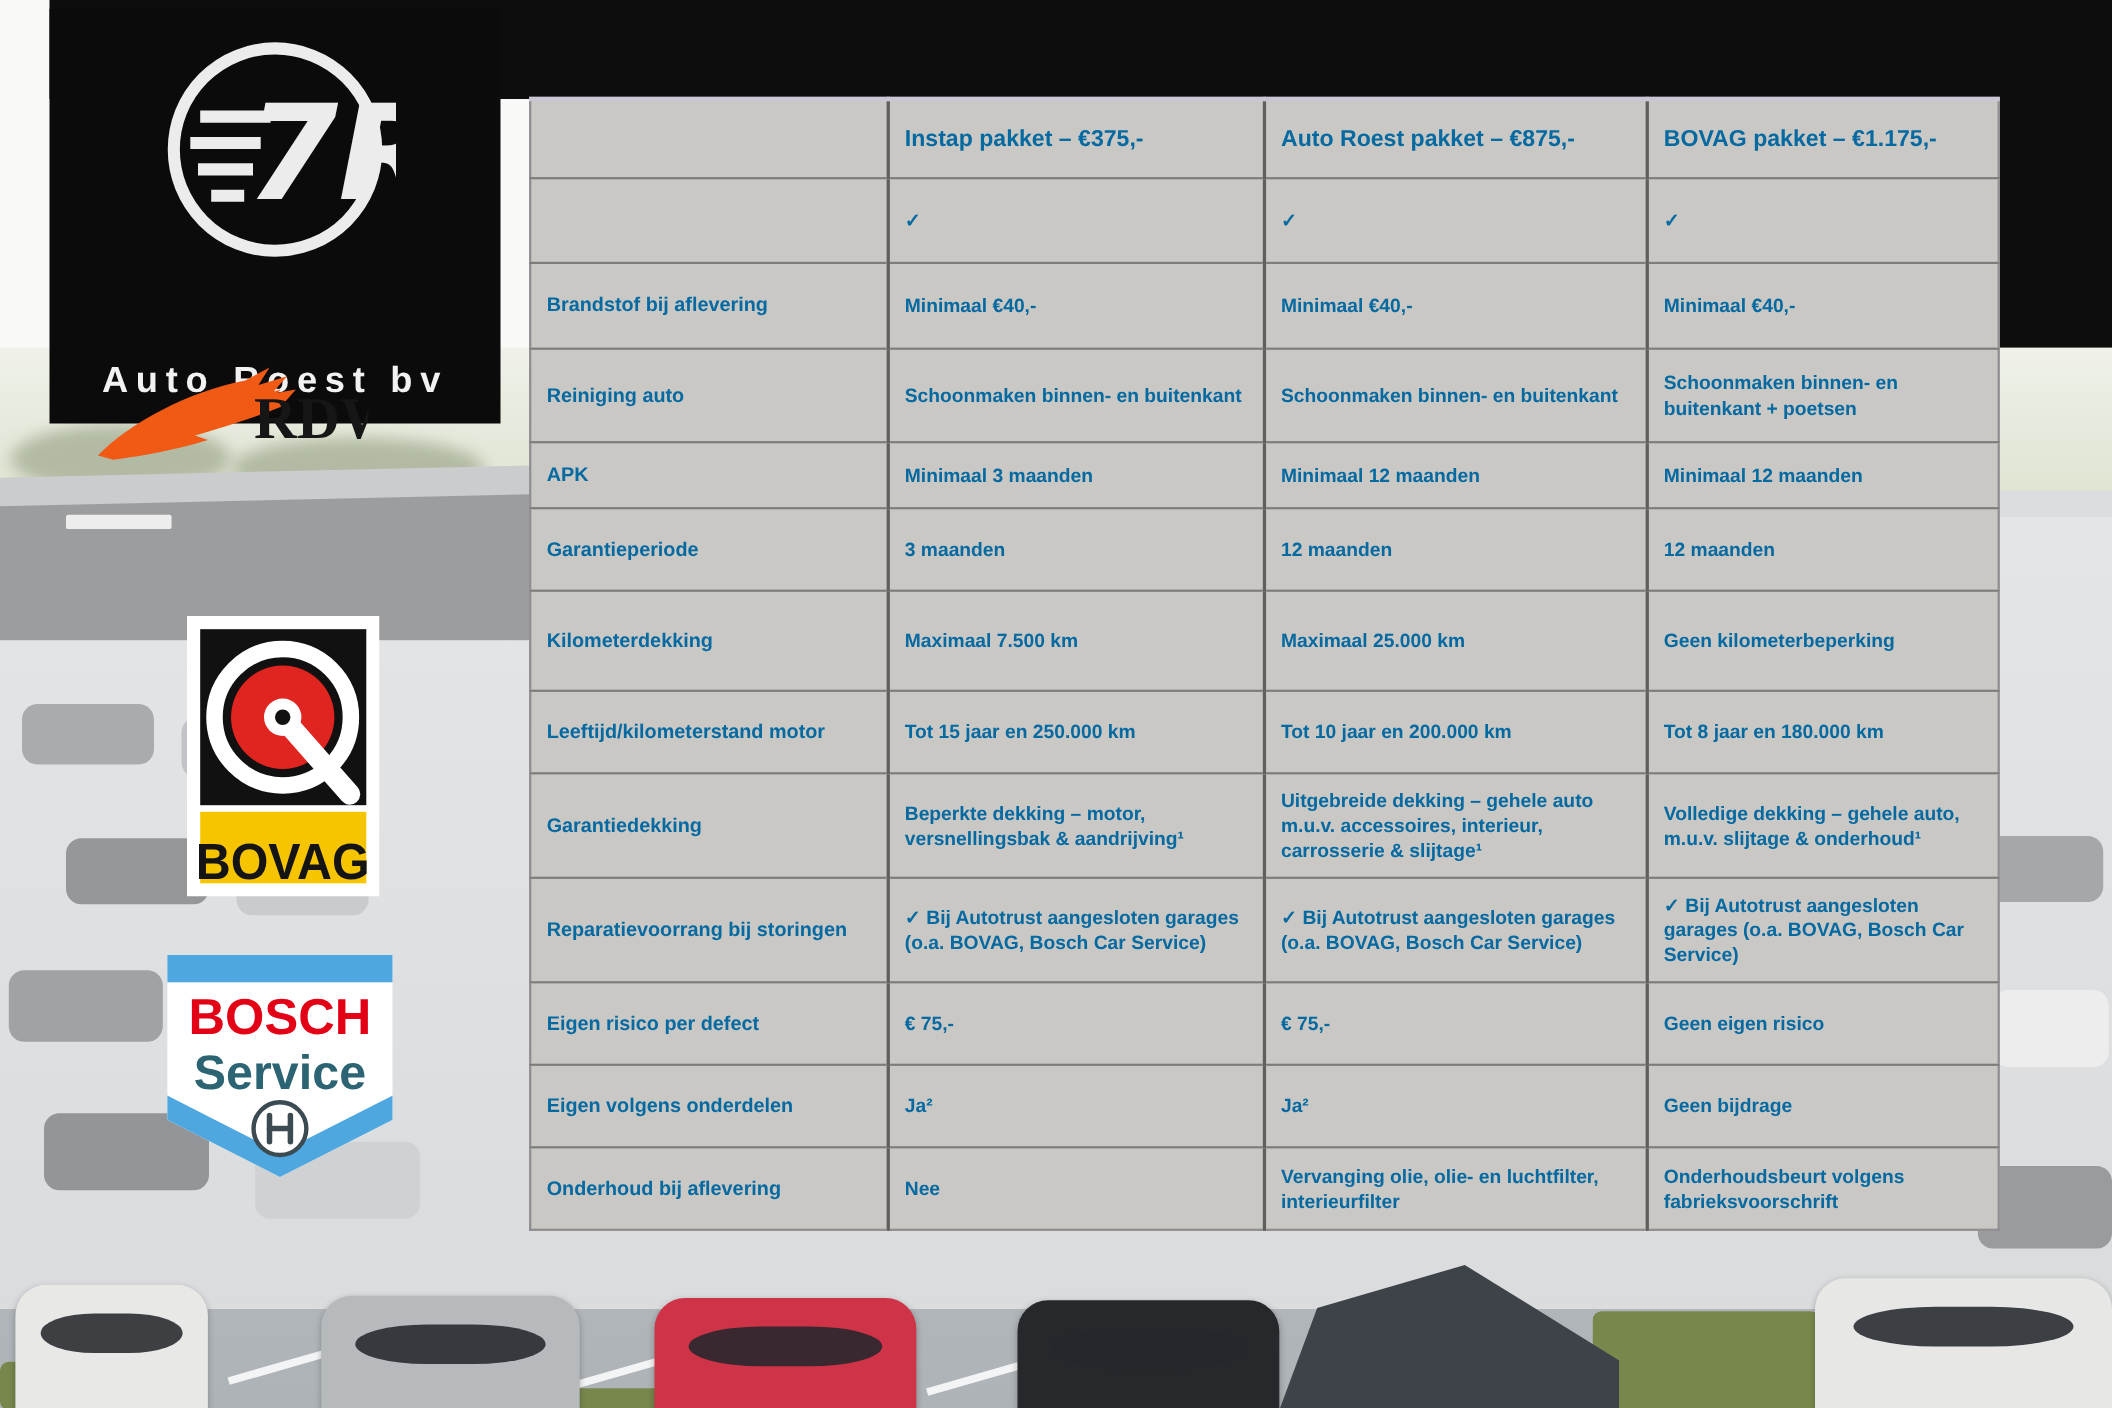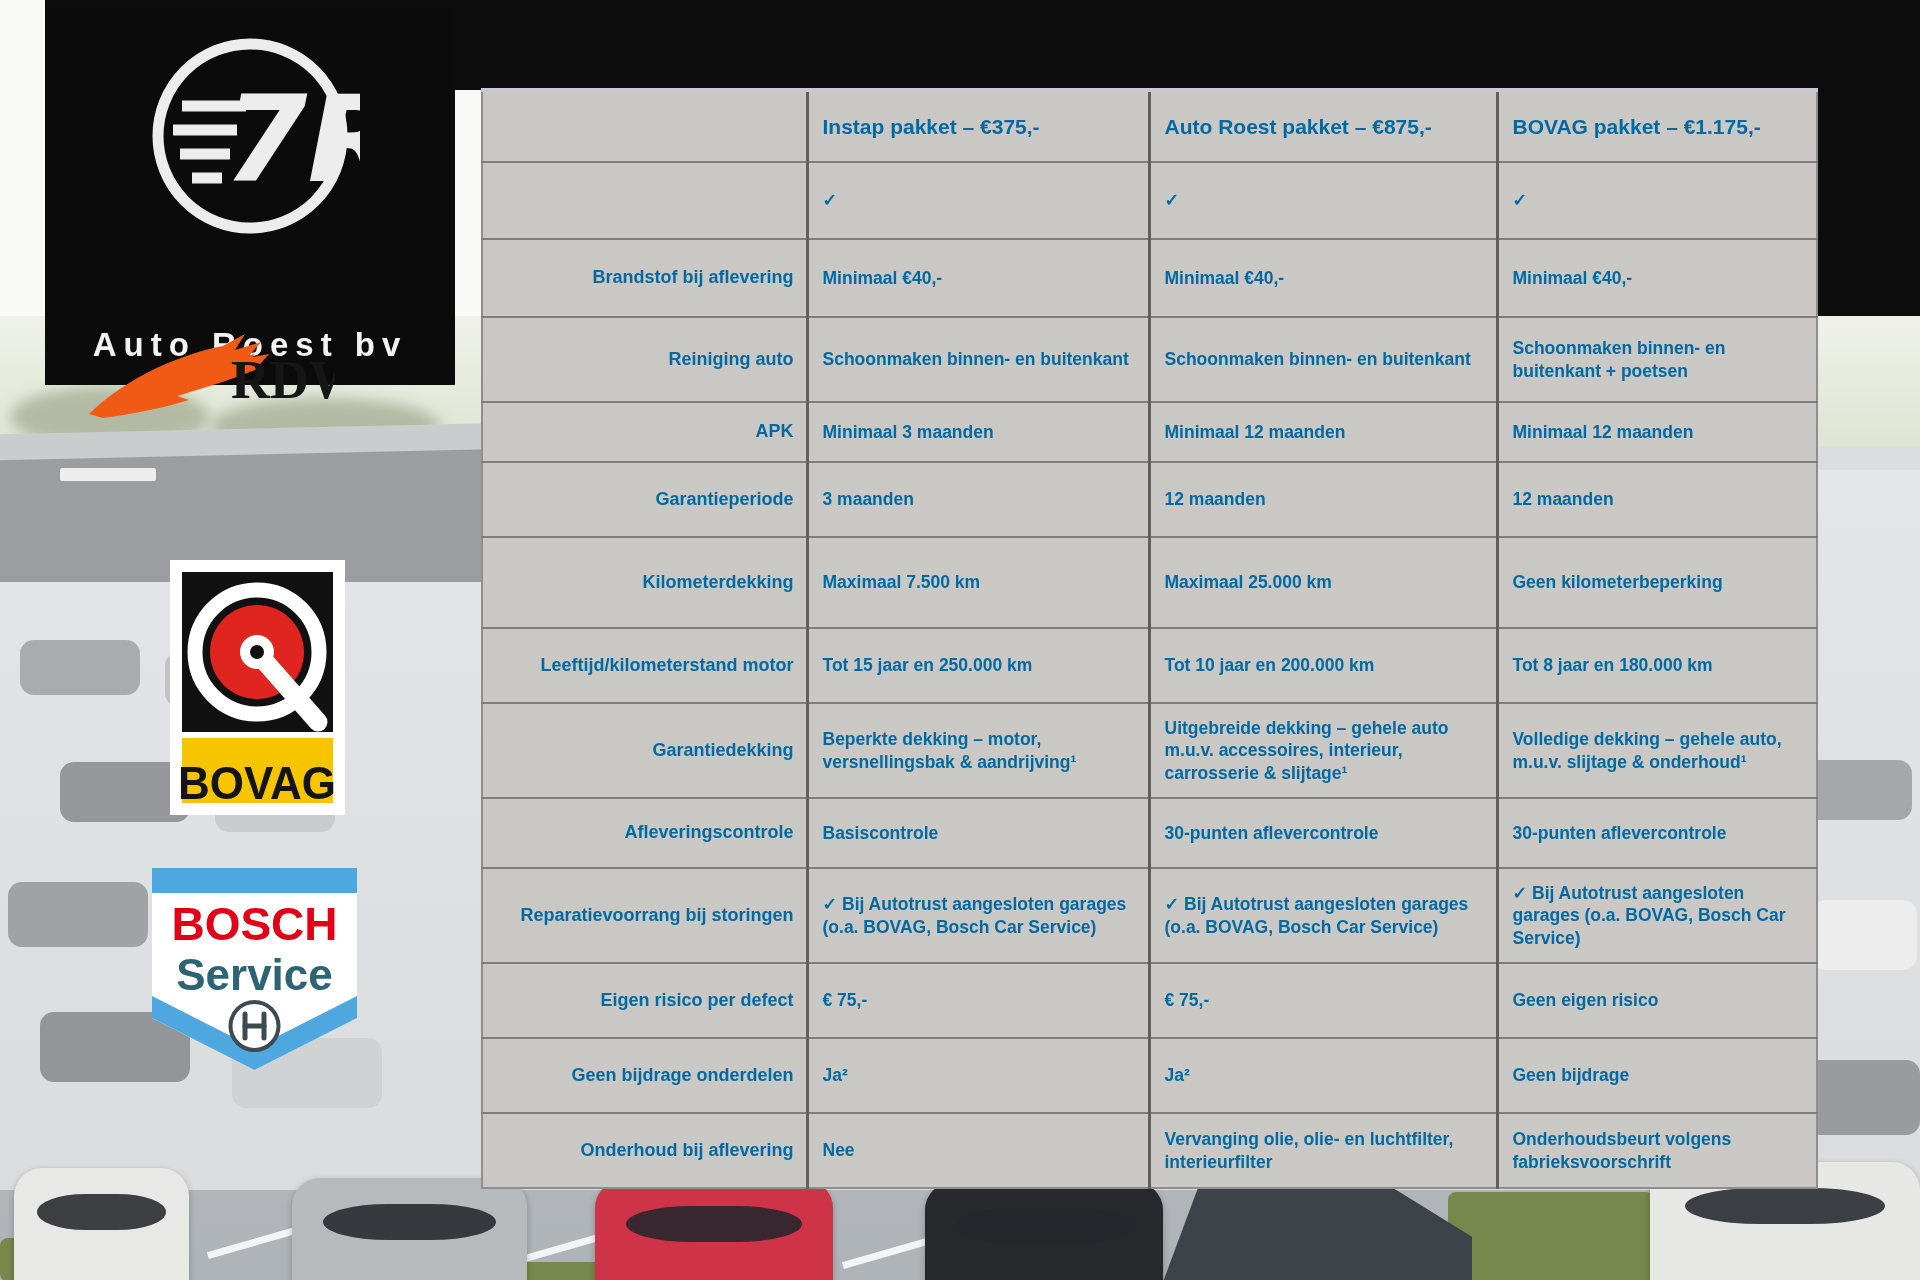--- a/index.html
+++ b/index.html
@@ -48,21 +48,21 @@
   
   .pkg-table{position:absolute;left:481px;top:88px;width:1335px;z-index:6;
              border-collapse:collapse;table-layout:fixed;background:#c9c8c5;
              color:#0369a1;border:2px solid #8f8d90;border-top:4px solid #cdc5d6;}
   .pkg-table th,.pkg-table td{border-left:3px solid #615f5b;border-top:2px solid #7e7d79;
              padding:8px 12px 8px 14px;vertical-align:middle;text-align:left;font-weight:700;
              overflow:hidden;}
   .pkg-table thead th{border-top:none;font-size:21px;}
   .pkg-table td{font-size:17.5px;line-height:1.28;}
   .pkg-table th:first-child,.pkg-table td:first-child{border-left:none;}
-  .pkg-table td:first-child{font-size:18px;text-align:right;}
+  .pkg-table td:first-child{font-size:18px;}
 </style>
 </head>
 <body>
 
 <div class="stage">
 
   <div class="photo">
     <div class="field"></div>
     <div class="bush" style="left:10px;top:386px;width:200px;height:62px;"></div>
     <div class="bush" style="left:210px;top:398px;width:230px;height:56px;"></div>
@@ -218,40 +218,34 @@
         <td>Tot 15 jaar en 250.000 km</td>
         <td>Tot 10 jaar en 200.000 km</td>
         <td>Tot 8 jaar en 180.000 km</td>
       </tr>
       <tr style="height:95px">
         <td>Garantiedekking</td>
         <td>Beperkte dekking – motor, versnellingsbak &amp; aandrijving¹</td>
         <td>Uitgebreide dekking – gehele auto m.u.v. accessoires, interieur, carrosserie &amp; slijtage¹</td>
         <td>Volledige dekking – gehele auto, m.u.v. slijtage &amp; onderhoud¹</td>
       </tr>
-      <tr style="height:70px">
-        <td>Afleveringscontrole</td>
-        <td>Basiscontrole</td>
-        <td>30-punten aflevercontrole</td>
-        <td>30-punten aflevercontrole</td>
-      </tr>
       <tr style="height:95px">
         <td>Reparatievoorrang bij storingen</td>
         <td>✓ Bij Autotrust aangesloten garages (o.a. BOVAG, Bosch Car Service)</td>
         <td>✓ Bij Autotrust aangesloten garages (o.a. BOVAG, Bosch Car Service)</td>
         <td>✓ Bij Autotrust aangesloten garages (o.a. BOVAG, Bosch Car Service)</td>
       </tr>
       <tr style="height:75px">
         <td>Eigen risico per defect</td>
         <td>€ 75,-</td>
         <td>€ 75,-</td>
         <td>Geen eigen risico</td>
       </tr>
       <tr style="height:75px">
-        <td>Geen bijdrage onderdelen</td>
+        <td>Eigen volgens onderdelen</td>
         <td>Ja²</td>
         <td>Ja²</td>
         <td>Geen bijdrage</td>
       </tr>
       <tr style="height:75px">
         <td>Onderhoud bij aflevering</td>
         <td>Nee</td>
         <td>Vervanging olie, olie- en luchtfilter, interieurfilter</td>
         <td>Onderhoudsbeurt volgens fabrieksvoorschrift</td>
       </tr>

